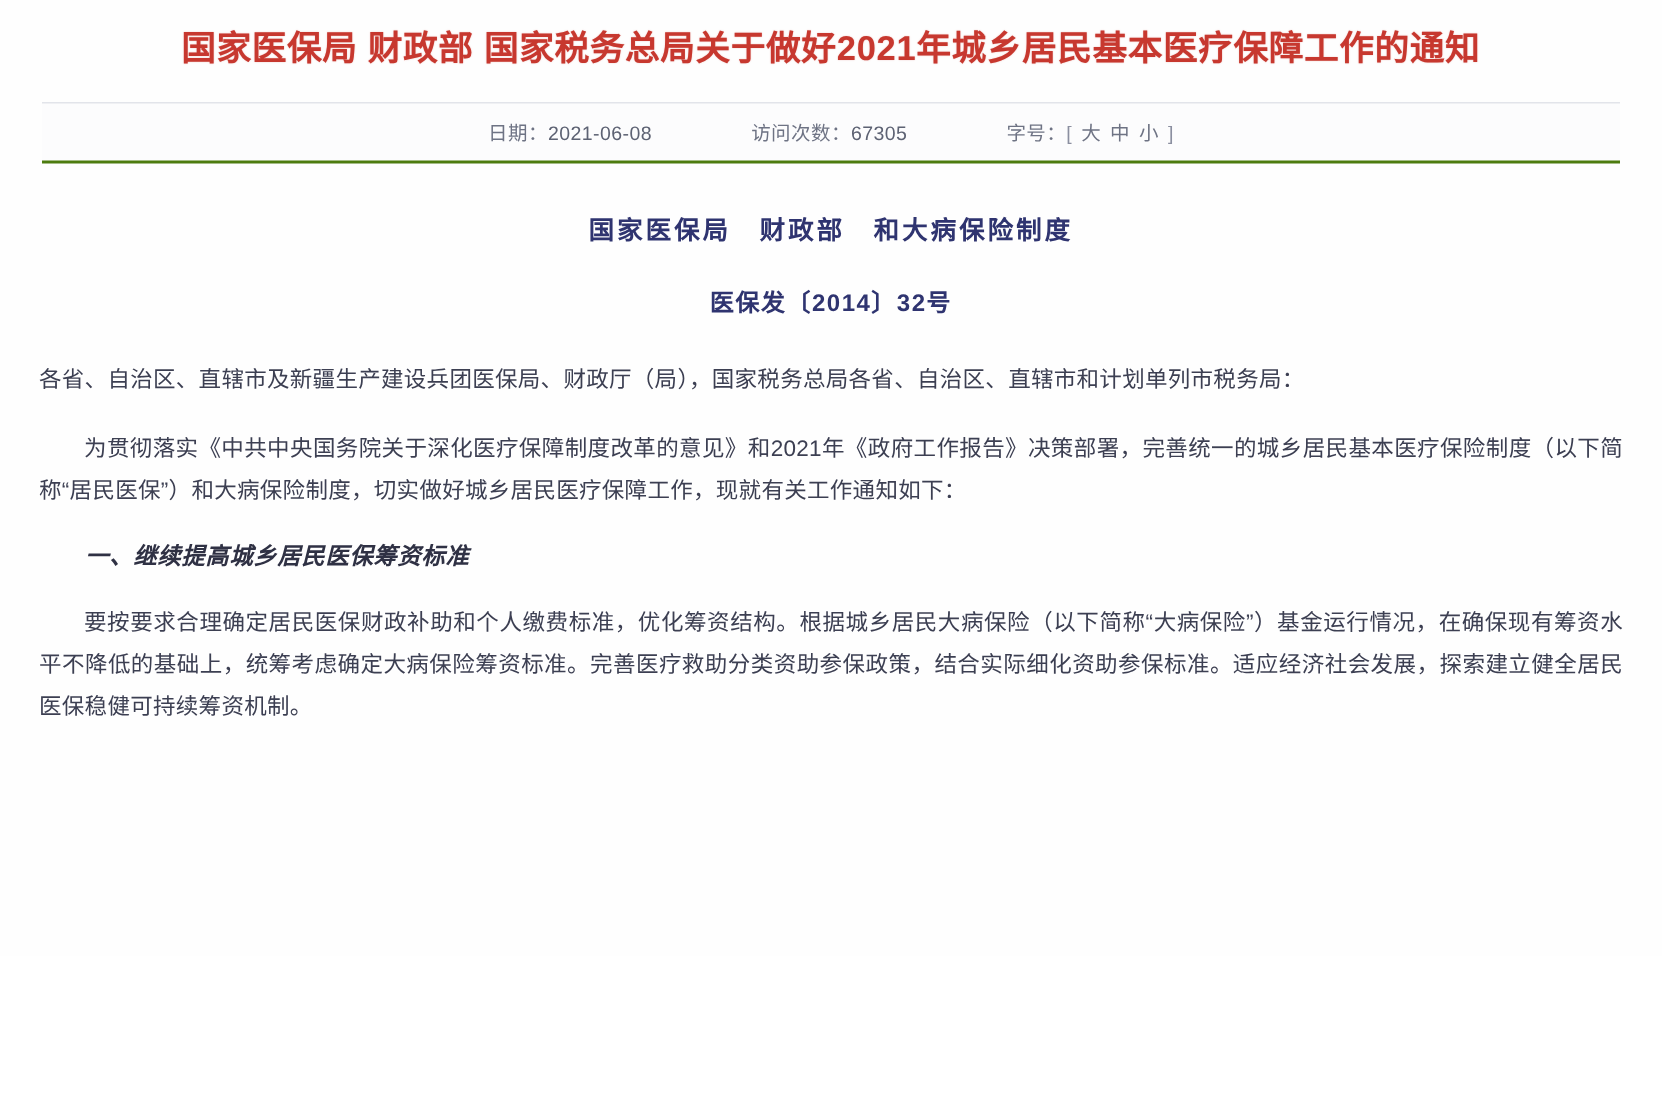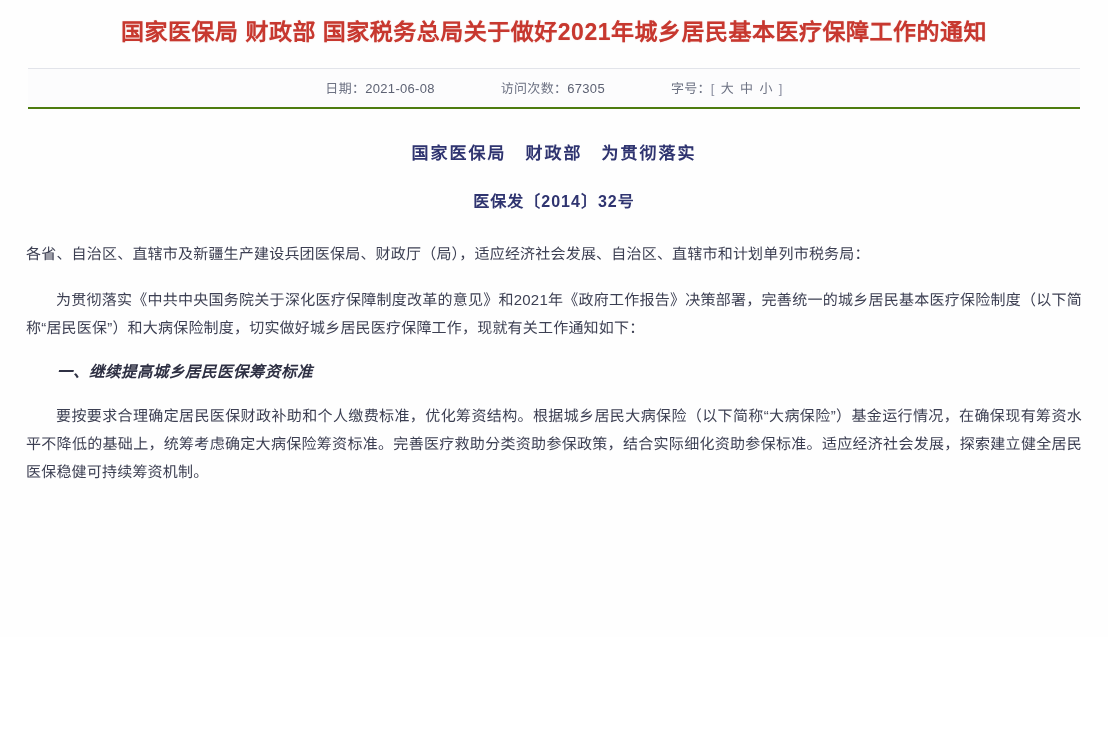--- a/index.html
+++ b/index.html
@@ -146,26 +146,26 @@
           <span class="fs-opt">大</span>
           <span class="fs-opt">中</span>
           <span class="fs-opt">小</span>
           <span class="fs-bracket">]</span>
         </span>
     </div>
   </div>
 
   <div class="doc-body">
 
-    <div class="org-line">国家医保局　财政部　为贯彻落实</div>
+    <div class="org-line">国家医保局　财政部　和大病保险制度</div>
 
 
     <div class="docnum-line">医保发〔2014〕32号</div>
 
-    <p class="para addressee">各省、自治区、直辖市及新疆生产建设兵团医保局、财政厅（局），适应经济社会发展、自治区、直辖市和计划单列市税务局：</p>
+    <p class="para addressee">各省、自治区、直辖市及新疆生产建设兵团医保局、财政厅（局），国家税务总局各省、自治区、直辖市和计划单列市税务局：</p>
 
     <p class="para indent">为贯彻落实《中共中央国务院关于深化医疗保障制度改革的意见》和2021年《政府工作报告》决策部署，完善统一的城乡居民基本医疗保险制度（以下简称“居民医保”）和大病保险制度，切实做好城乡居民医疗保障工作，现就有关工作通知如下：</p>
 
     <p class="section-heading">一、继续提高城乡居民医保筹资标准</p>
 
 
     <p class="para indent">要按要求合理确定居民医保财政补助和个人缴费标准，优化筹资结构。根据城乡居民大病保险（以下简称“大病保险”）基金运行情况，在确保现有筹资水平不降低的基础上，统筹考虑确定大病保险筹资标准。完善医疗救助分类资助参保政策，结合实际细化资助参保标准。适应经济社会发展，探索建立健全居民医保稳健可持续筹资机制。</p>
 
   </div>
 

